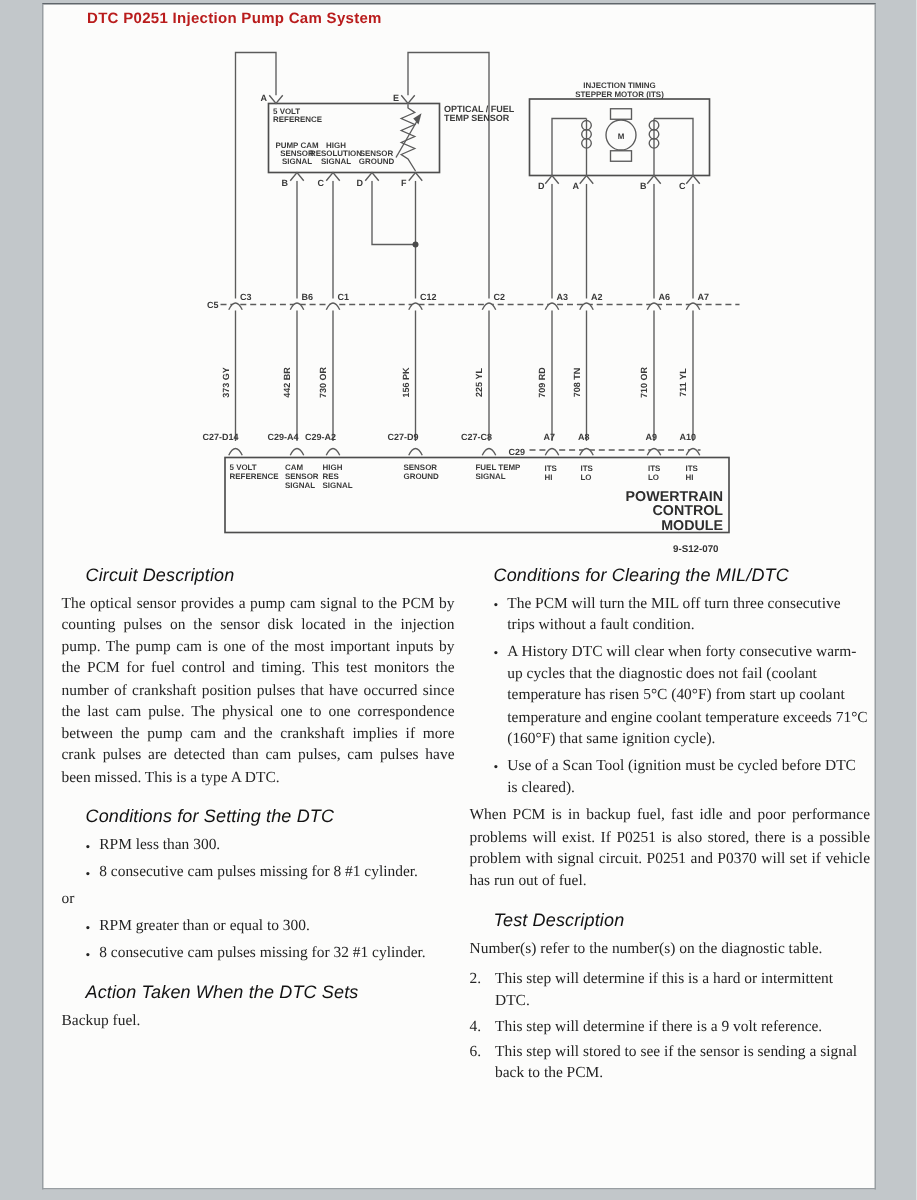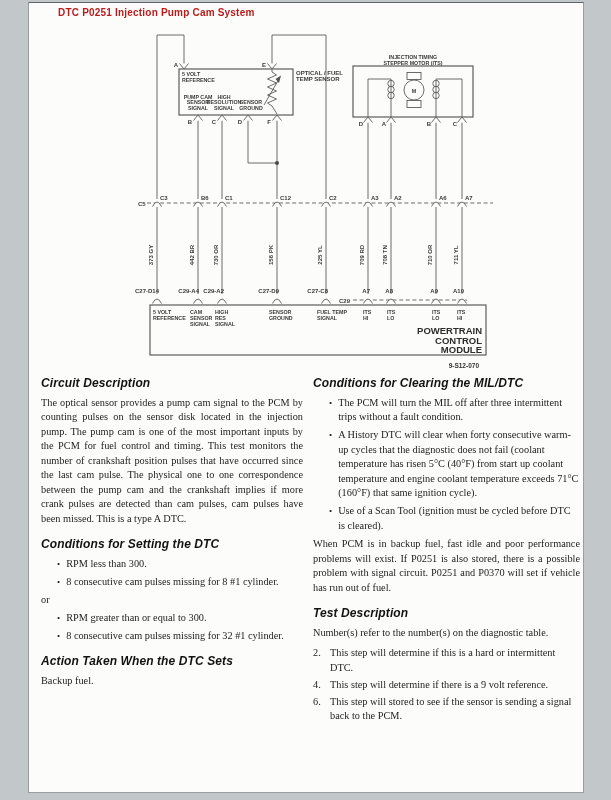--- a/index.html
+++ b/index.html
@@ -9,22 +9,22 @@
         background:#fcfcfb;border:1px solid #989ea2;border-top-color:#5f656a;
         box-sizing:border-box;overflow:hidden;}
   .title{position:absolute;left:12px;top:4px;
          font-family:"Liberation Sans",sans-serif;font-weight:bold;
          font-size:10px;color:#b91c1c;letter-spacing:.2px;margin-left:17px;}
   svg.diagram{position:absolute;left:0;top:0;}
 
   .col{position:absolute;font-size:10.3px;line-height:14.5px;color:#232323;}
   .col-left{left:12px;top:371px;width:262px;}
   .col-right{left:284px;top:371px;width:267px;}
-  h3.h{font-family:"Liberation Sans",sans-serif;font-style:italic;font-weight:bold;
-       font-size:12px;color:#131313;margin:11px 0 5px;letter-spacing:.1px;}
+  h3.h{font-family:"Liberation Sans",sans-serif;font-style:italic;font-weight:normal;
+       font-size:12px;color:#131313;margin:11px 16px 5px;letter-spacing:.1px;}
   .col h3.h:first-child{margin-top:2px;}
   .col p{margin:0 0 6px;}
   .col p.just{text-align:justify;}
   ul.bl{list-style:none;margin:2px 0 4px;padding:0 0 0 16px;}
   ul.bl li{display:flex;gap:6px;margin-bottom:3.5px;}
   ul.bl li .dot{flex:0 0 auto;font-size:9px;line-height:14.5px;}
   .joiner{margin:2px 0 3px;}
   .step{display:flex;margin-bottom:2.5px;}
   .step .num{flex:0 0 17px;}
 
@@ -252,21 +252,21 @@
 
     <h3 class="h">Action Taken When the DTC Sets</h3>
     <p>Backup fuel.</p>
   </div>
 
   <div class="col col-right">
     <h3 class="h">Conditions for Clearing the MIL/DTC</h3>
     <ul class="bl">
       <li>
           <span class="dot">•</span>
-          <span>The PCM will turn the MIL off after three intermittent trips without a fault condition.</span>
+          <span>The PCM will turn the MIL off turn three consecutive trips without a fault condition.</span>
         </li>
       <li>
           <span class="dot">•</span>
           <span>A History DTC will clear when forty consecutive warm-up cycles that the diagnostic does not fail (coolant temperature has risen 5°C (40°F) from start up coolant temperature and engine coolant temperature exceeds 71°C (160°F) that same ignition cycle).</span>
         </li>
       <li>
           <span class="dot">•</span>
           <span>Use of a Scan Tool (ignition must be cycled before DTC is cleared).</span>
         </li>
     </ul>

